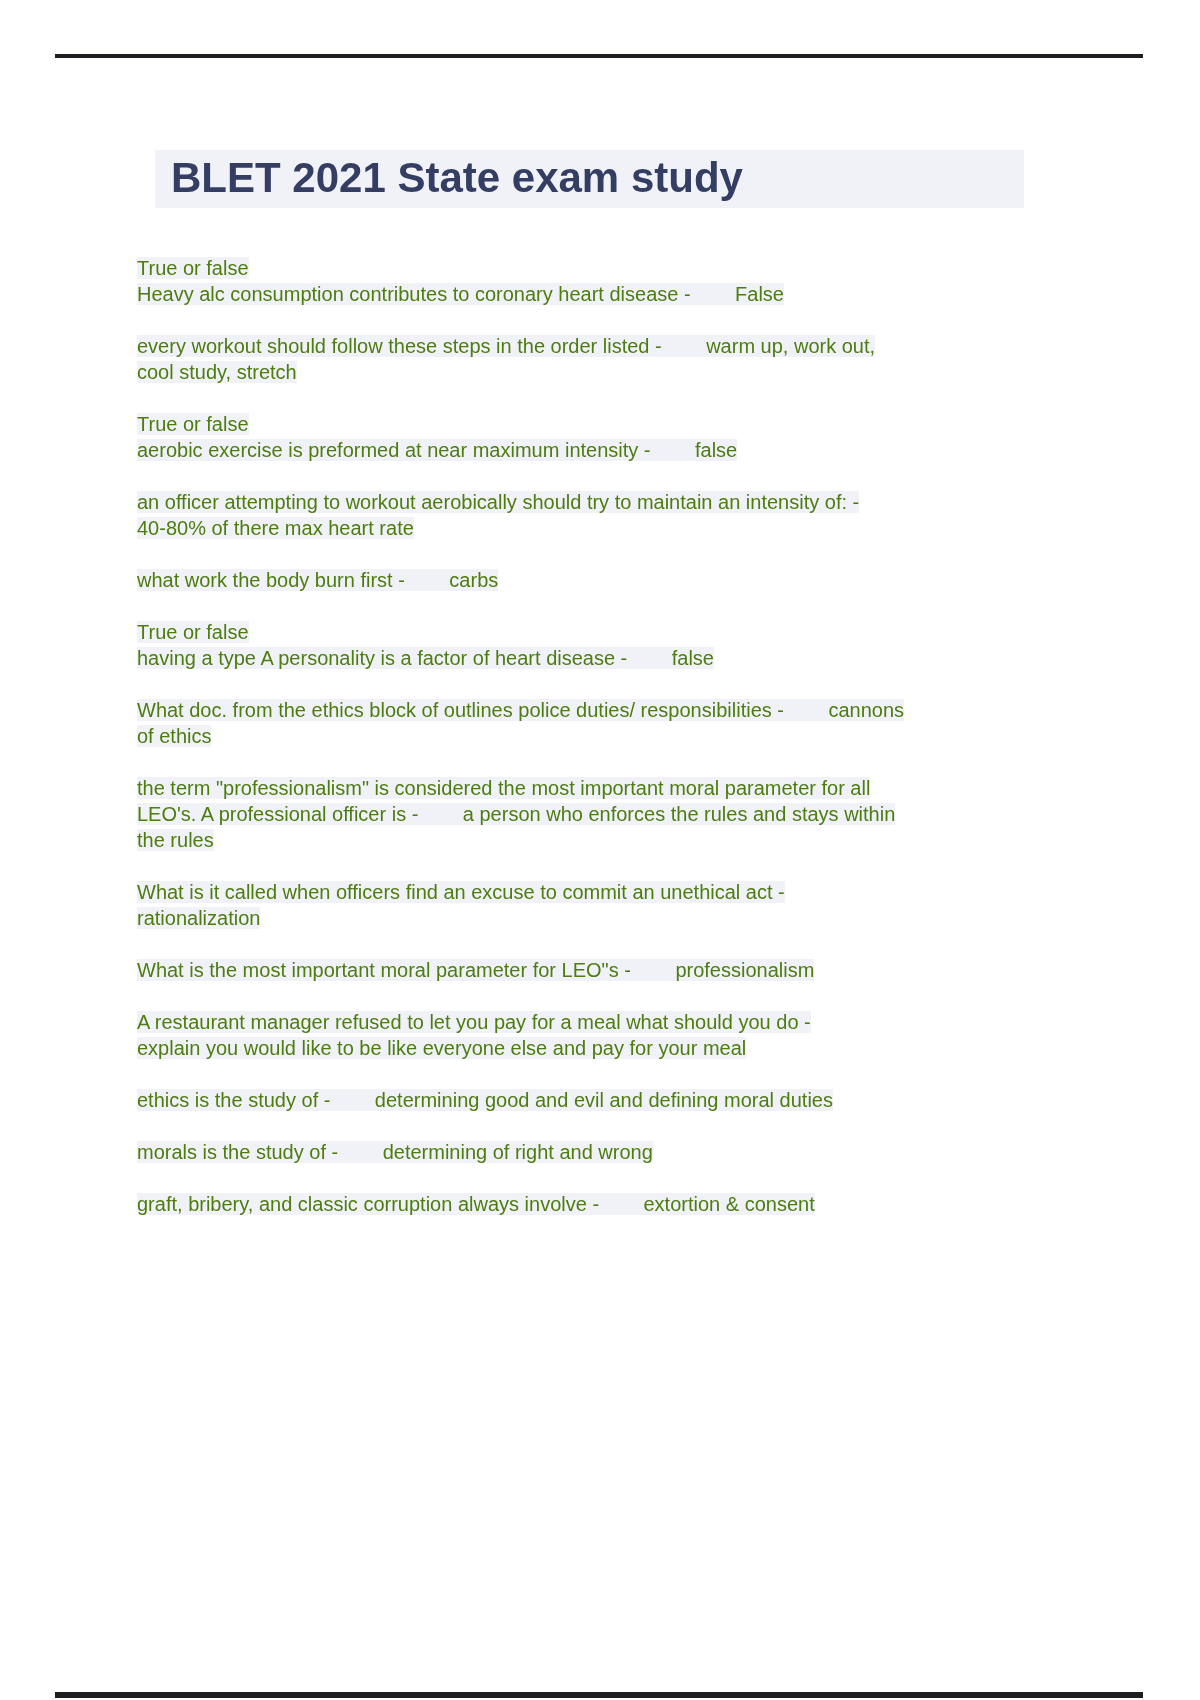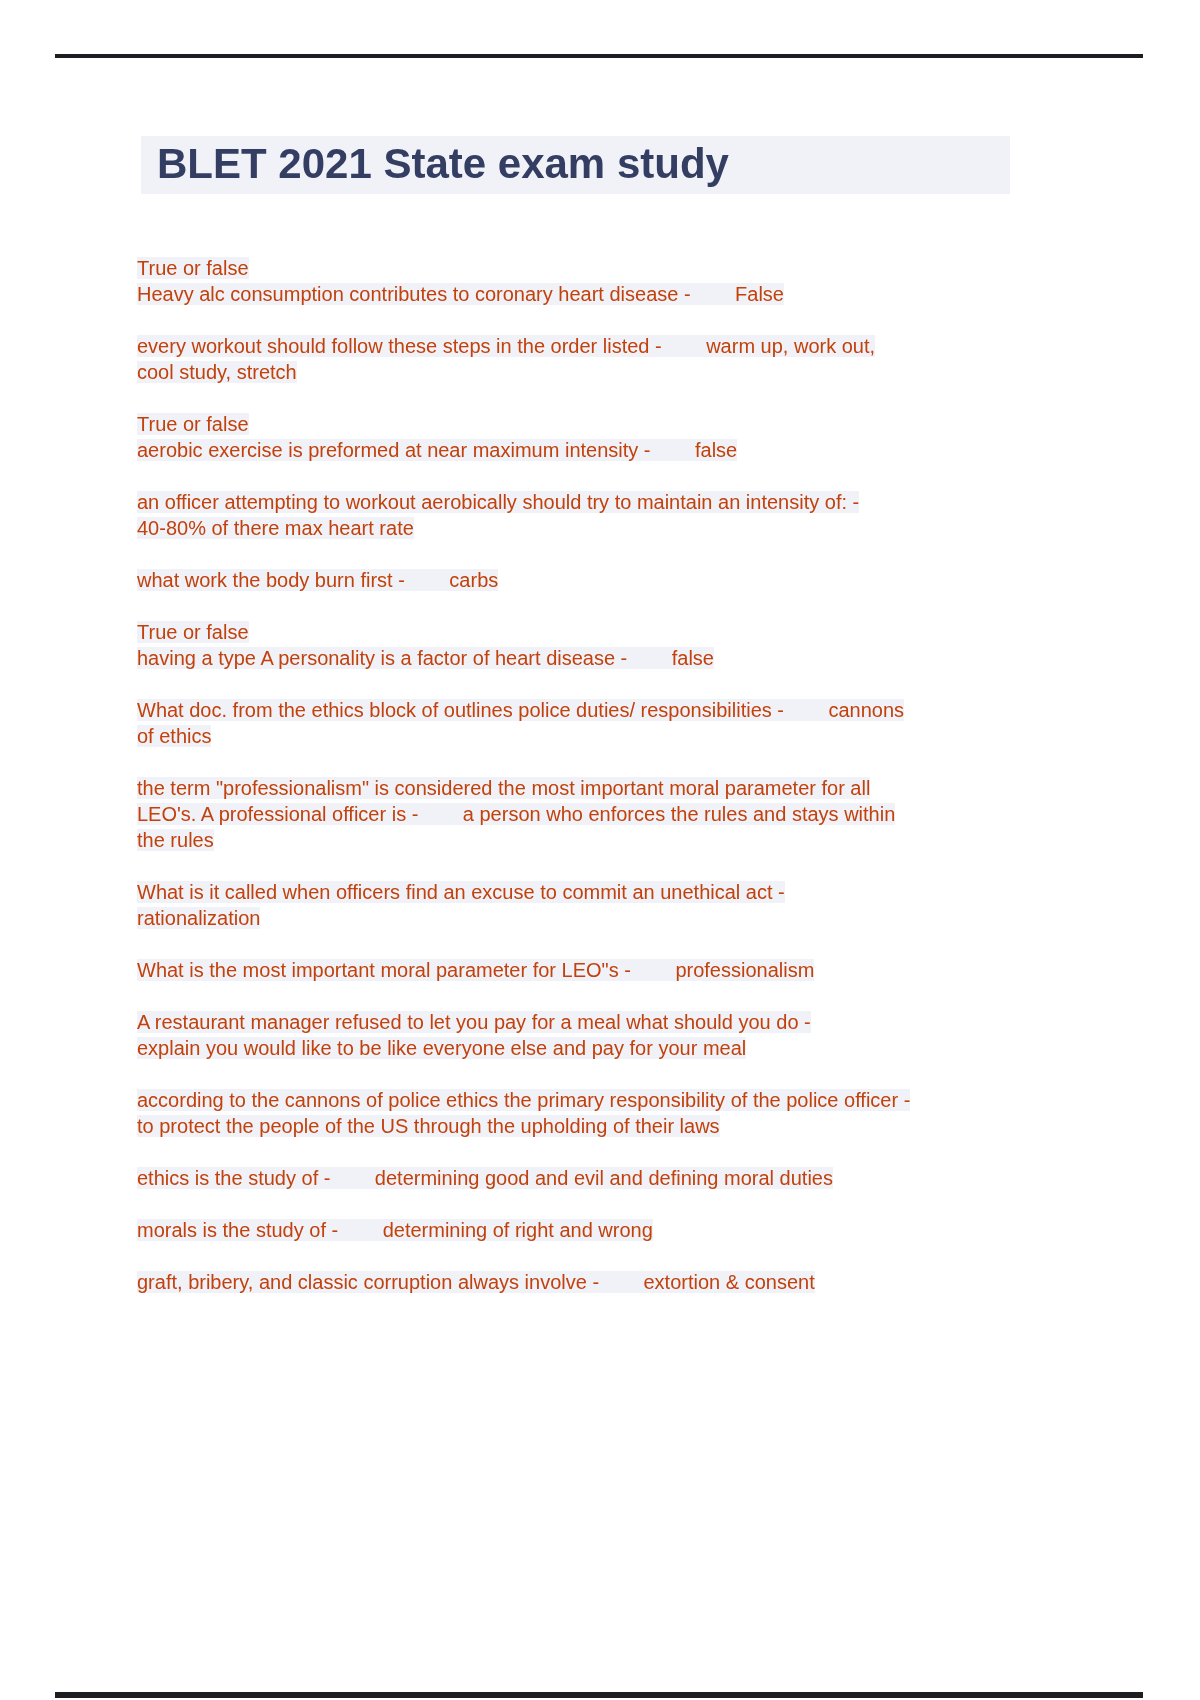--- a/index.html
+++ b/index.html
@@ -21,40 +21,40 @@
     width: 1088px;
     background: #1c1e22;
   }
   .rule.top    { top: 54px;   height: 4px; }
   .rule.bottom { top: 1692px; height: 6px; }
   .title {
     position: absolute;
     left: 137px;
     top: 132px;
     width: 853px;
-    margin: 4px;
+    margin: 18px;
     padding: 5px 0 7px 16px;
     background: #f0f2f8;
     color: #343e63;
     font-size: 42px;
     font-weight: bold;
     line-height: 46px;
     letter-spacing: 0px;
   }
   .content {
     position: absolute;
     left: 137px;
     top: 255px;
     width: 930px;
   }
   .item {
     margin: 0 0 26px 0;
     font-size: 20px;
     line-height: 26px;
-    color: #c2410c;
+    color: #4d7c0f;
   }
   .hl {
     background: #f0f2f7;
     white-space: pre-wrap;
     box-decoration-break: clone;
     -webkit-box-decoration-break: clone;
   }
 </style>
 </head>
 <body>
@@ -80,22 +80,20 @@
     <p class="item"><span class="hl">What doc. from the ethics block of outlines police duties/ responsibilities -        cannons
 of ethics</span></p>
     <p class="item"><span class="hl">the term "professionalism" is considered the most important moral parameter for all
 LEO's. A professional officer is -        a person who enforces the rules and stays within
 the rules</span></p>
     <p class="item"><span class="hl">What is it called when officers find an excuse to commit an unethical act -
 rationalization</span></p>
     <p class="item"><span class="hl">What is the most important moral parameter for LEO"s -        professionalism</span></p>
     <p class="item"><span class="hl">A restaurant manager refused to let you pay for a meal what should you do -
 explain you would like to be like everyone else and pay for your meal</span></p>
-    <p class="item"><span class="hl">according to the cannons of police ethics the primary responsibility of the police officer -
-to protect the people of the US through the upholding of their laws</span></p>
     <p class="item"><span class="hl">ethics is the study of -        determining good and evil and defining moral duties</span></p>
     <p class="item"><span class="hl">morals is the study of -        determining of right and wrong</span></p>
     <p class="item"><span class="hl">graft, bribery, and classic corruption always involve -        extortion &amp; consent</span></p>
   </div>
 
   <div class="rule bottom"></div>
 
 </div>
 
 </body></html>

